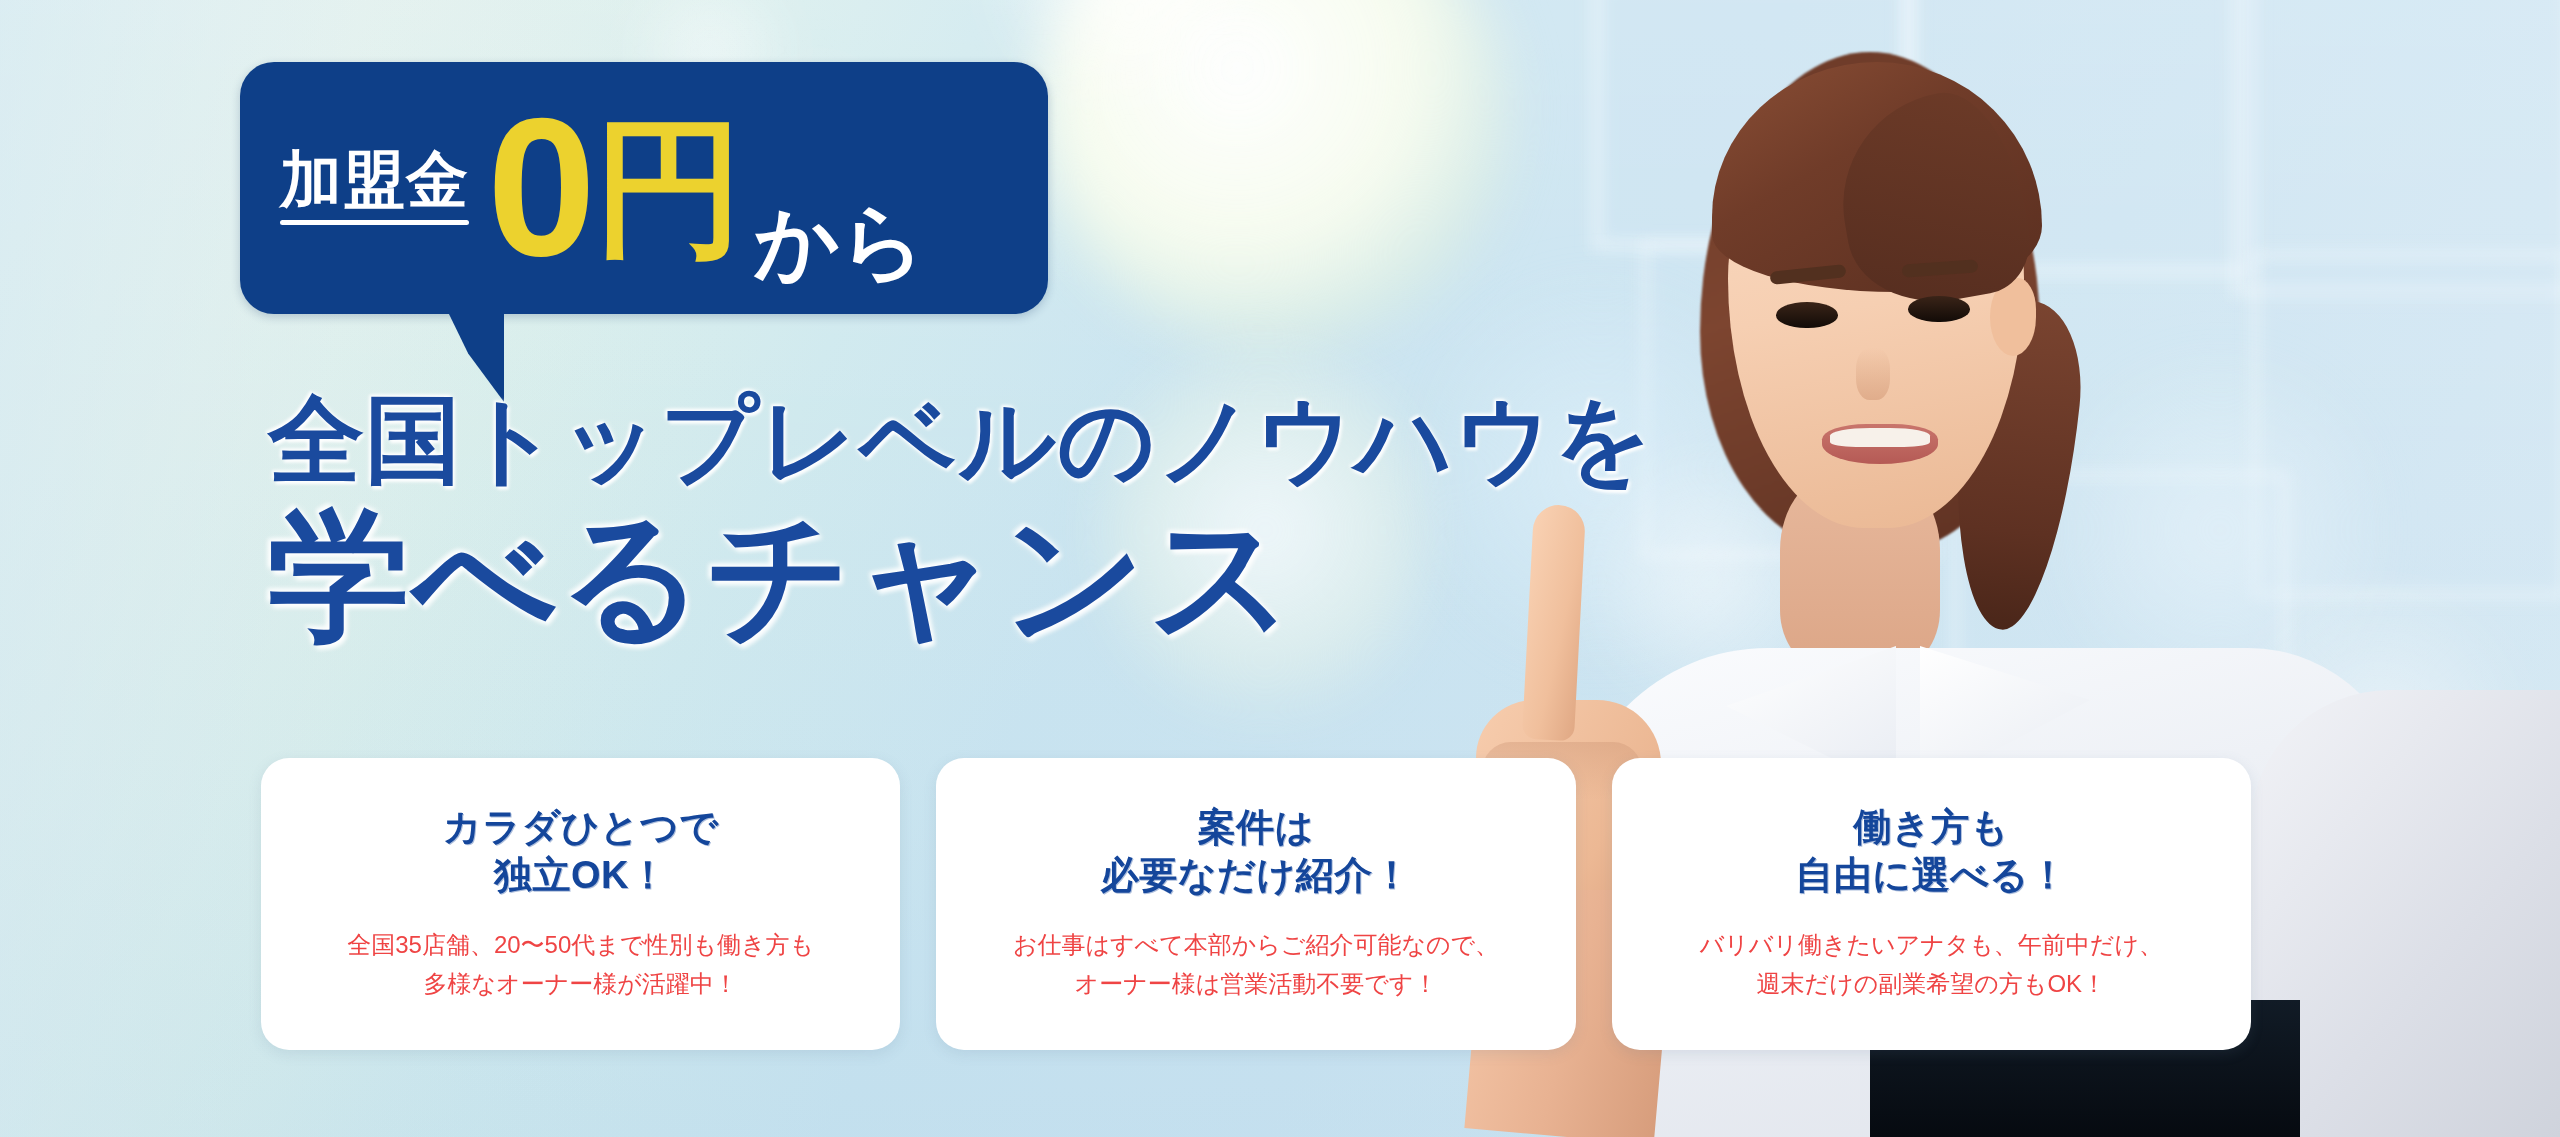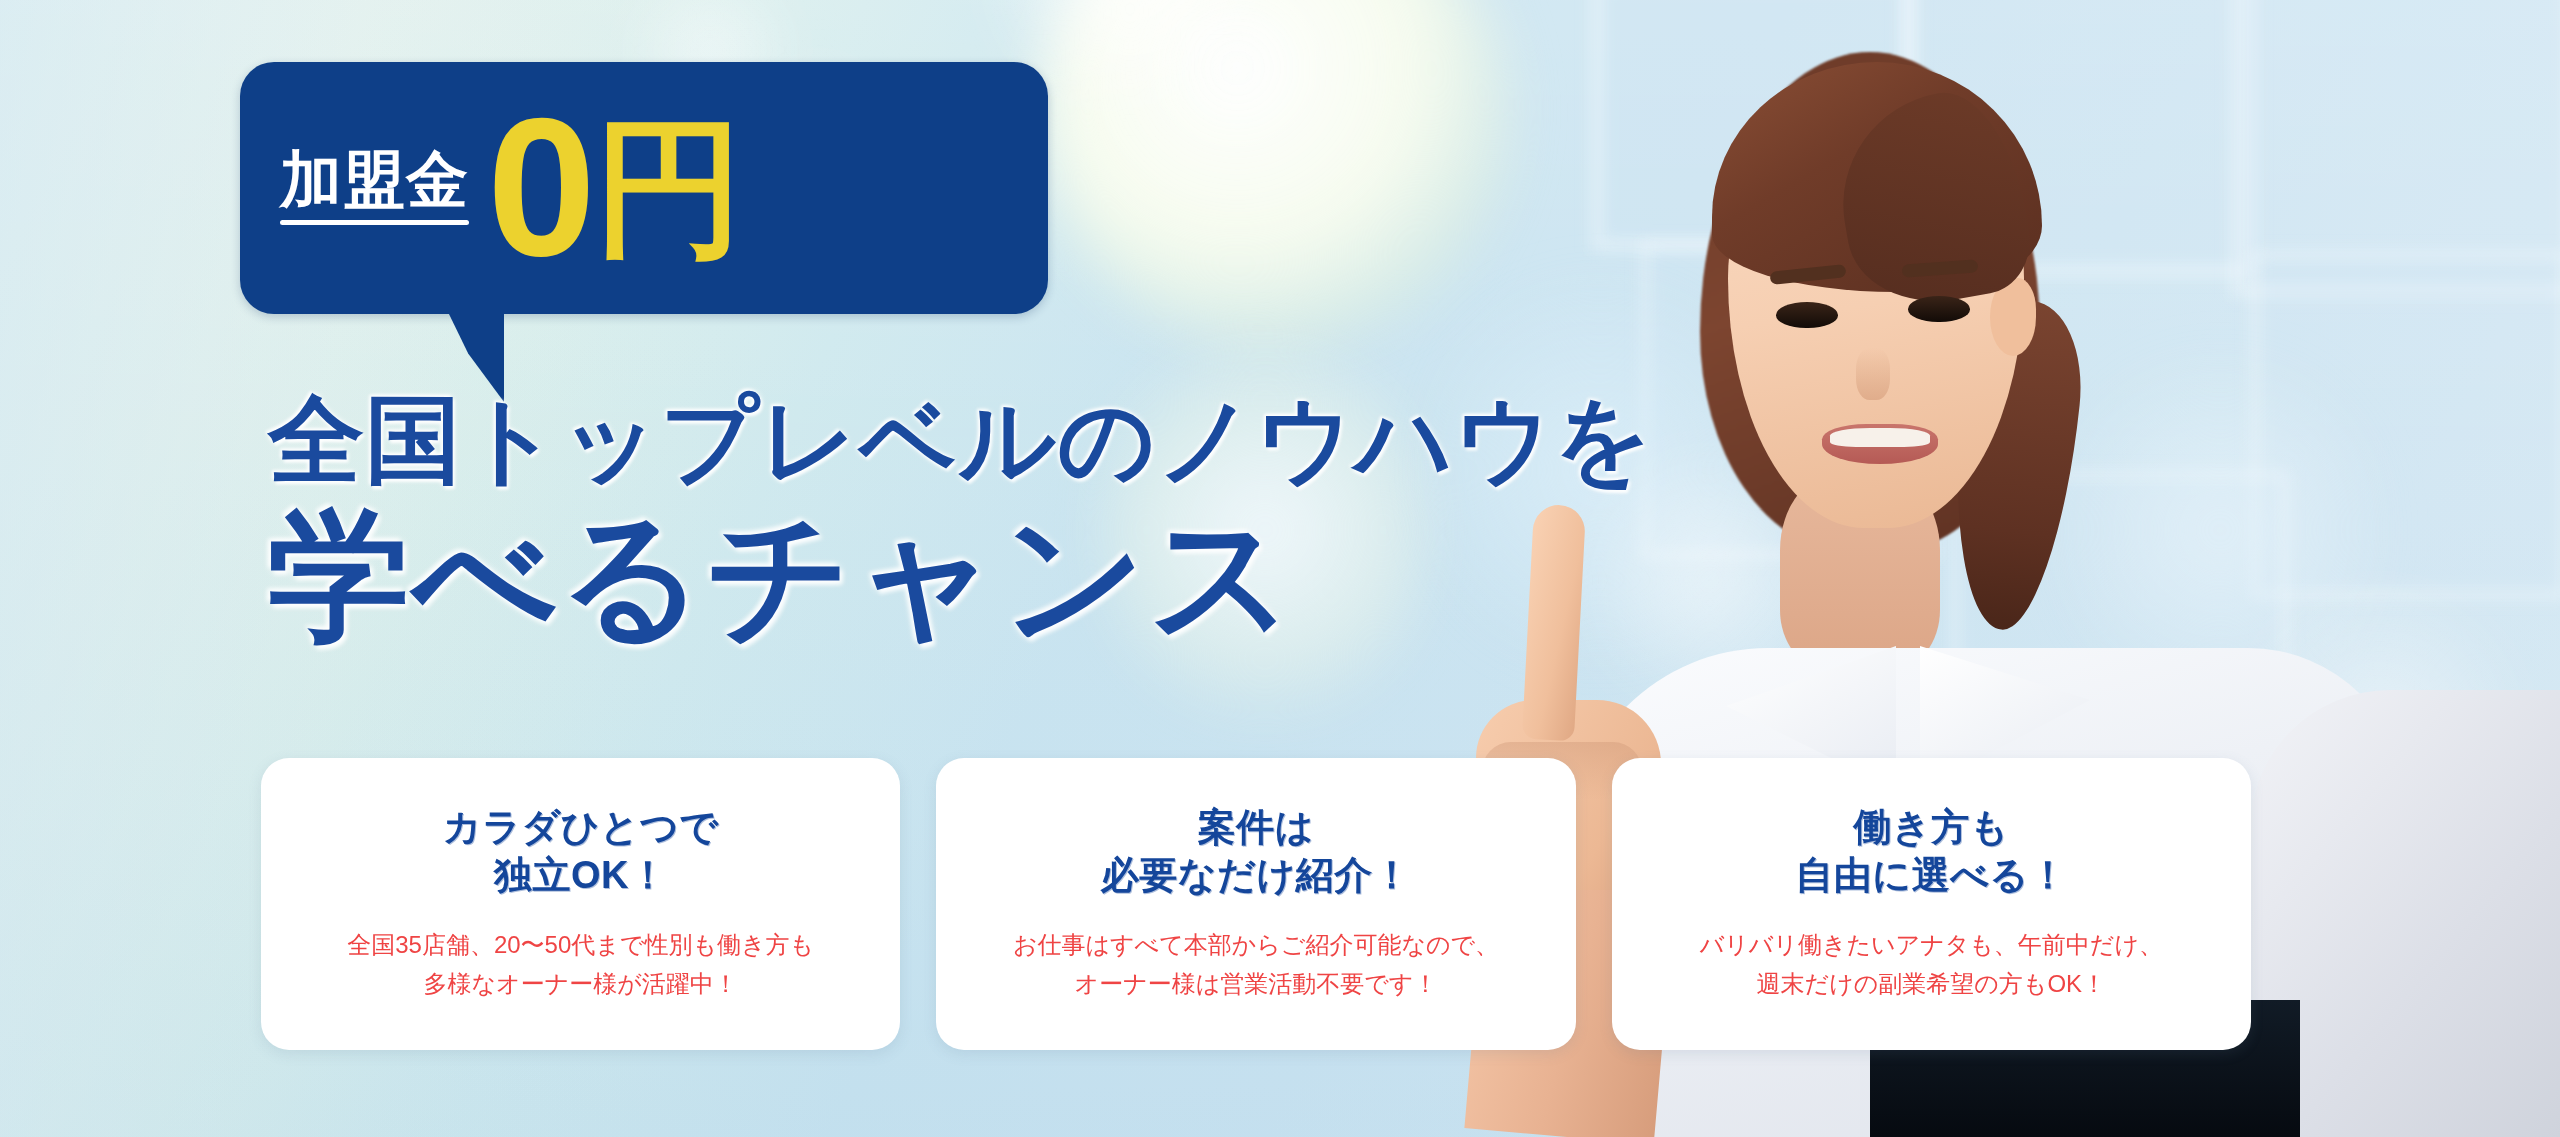--- a/index.html
+++ b/index.html
@@ -407,20 +407,21 @@
   <div class="badge">
     <div class="badge-inner">
       <div class="badge-stack">
         <div class="line">加盟金</div>
         <div class="badge-rule"></div>
       </div>
       <div class="badge-price">
         <span>0</span>
         <span class="yen">円</span>
       </div>
+      <div class="badge-kara">から</div>
     </div>
   </div>
   <div class="badge-tail"></div>
 
   <div class="headline">
     <div class="ln1">全国トップレベルのノウハウを</div>
     <div class="ln2">学べるチャンス</div>
   </div>
 
   <div class="cards">

